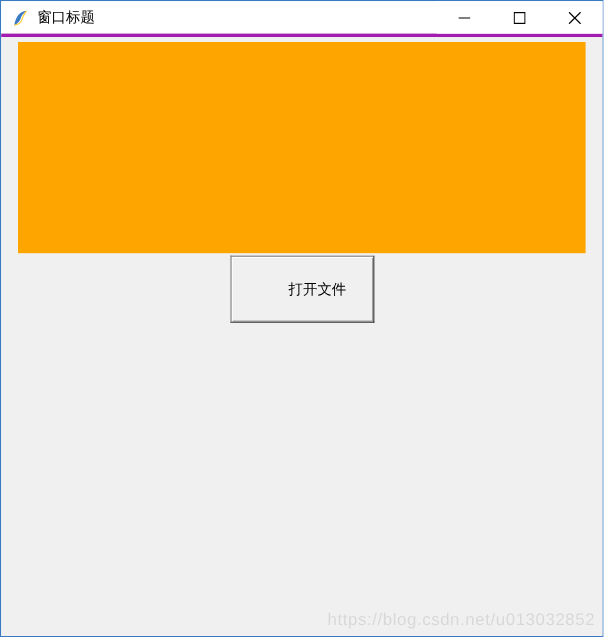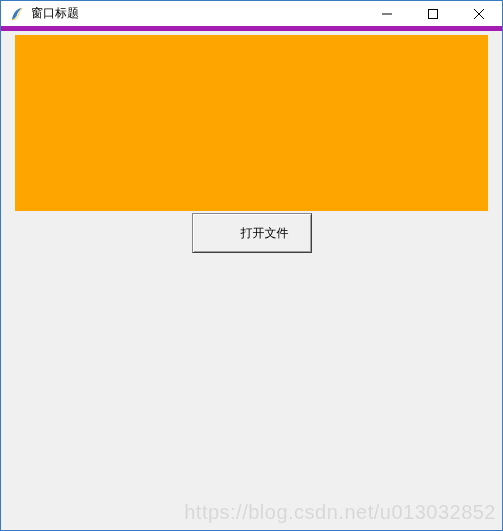--- a/index.html
+++ b/index.html
@@ -1,29 +1,29 @@
 <!DOCTYPE html>
 <html><head>
   <meta charset="utf-8">
   <style>
     * { box-sizing: border-box; margin: 0; padding: 0; }
     html, body { width: 503px; height: 531px; overflow: hidden; font-family: "Microsoft YaHei", "SimSun", sans-serif; font-size: 12px; background: #fff; }
     .window { width: 503px; height: 531px; border: 1px solid #3a7ac2; background: #fff; display: flex; flex-direction: column; }
-    .titlebar { height: 30px; background: #fff; display: flex; align-items: center; border-bottom: 5px solid #a21caf; justify-content: flex-end; }
+    .titlebar { height: 30px; background: #fff; display: flex; align-items: center; border-bottom: 3px solid #a21caf; justify-content: flex-end; }
     .titlebar .app-icon { width: 16px; height: 16px; margin: 0 6px 0 8px; display:flex; align-items:center; justify-content:center; }
     .titlebar .title { flex: 0 0 auto; color: #000; font-size: 12px; }
     .titlebar .spacer { flex: 1 1 auto; }
     .win-controls { display: flex; height: 100%; }
     .win-btn { width: 46px; height: 100%; display:flex; align-items:center; justify-content:center; background:#fff; color:#000; }
     .win-btn svg { width: 10px; height: 10px; }
     .client { flex: 1 1 auto; background: #f0f0f0; position: relative; }
     .orange-canvas { position:absolute; left: 14px; top: 4px; right: 14px; height: 176px; background: #ffa500; }
     .btn-stack { position:absolute; left: 50%; top: 182px; transform: translateX(-50%); display:flex; flex-direction:column; }
-    .tk-btn { width: 120px; height: 40px; background:#f0f0f0; border: 1px solid #888; border-right-color:#404040; border-bottom-color:#404040; box-shadow: inset 1px 1px 0 #fff, inset -1px -1px 0 #a0a0a0; display:flex; align-items:center; justify-content:center; font-size:12px; cursor:default; user-select:none;padding-left:26px; }
-    .watermark { position:absolute; right: 6px; bottom: 6px; color: rgba(0,0,0,0.10); font-size: 20px; letter-spacing: .5px; pointer-events:none; }
+    .tk-btn { width: 120px; height: 56px; background:#f0f0f0; border: 1px solid #888; border-right-color:#404040; border-bottom-color:#404040; box-shadow: inset 1px 1px 0 #fff, inset -1px -1px 0 #a0a0a0; display:flex; align-items:center; justify-content:center; font-size:12px; cursor:default; user-select:none;padding-left:26px; }
+    .watermark { position:absolute; right: 6px; bottom: 6px; color: rgba(0,0,0,0.10); font-size: 14px; letter-spacing: .5px; pointer-events:none; }
   </style>
 </head>
 <body>
 
 <div class="window">
   <div class="titlebar">
     <span class="app-icon">
       <svg viewBox="0 0 16 16">
         <path d="M3 14 C3 14 4 3 13 2 C13 2 9 5 8 9 C8 9 7 12 3 14 Z" fill="#3a7ac2"></path>
         <path d="M13 2 C13 2 10 6 9 10 C9 10 8 13 3 14" stroke="#ffcc33" stroke-width="1" fill="none"></path>

